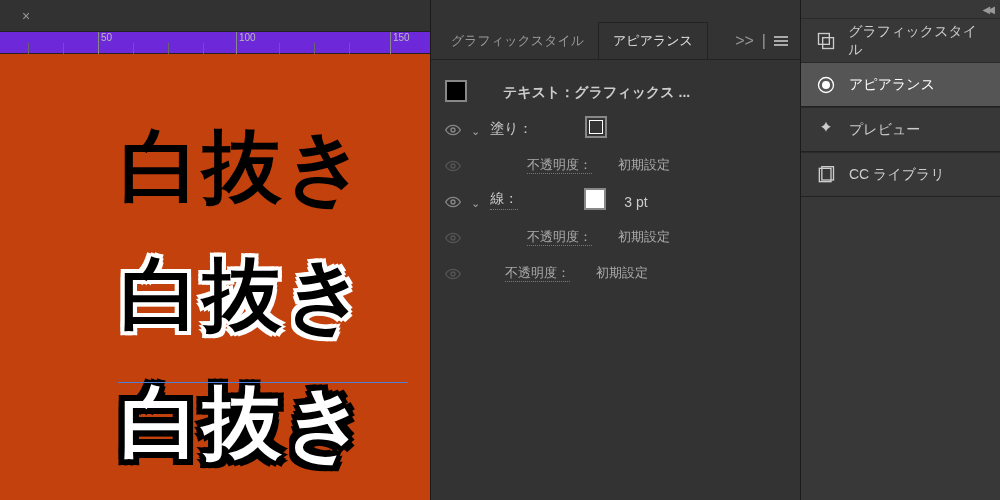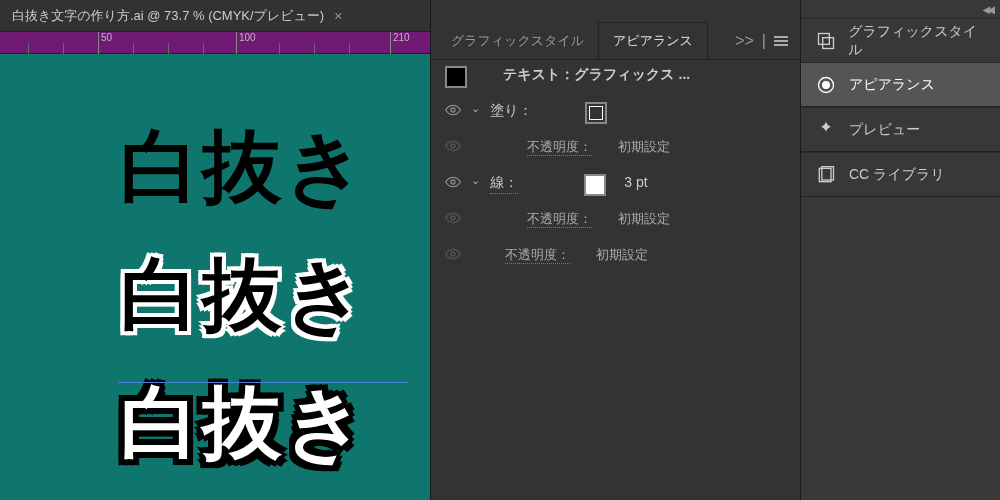--- a/index.html
+++ b/index.html
@@ -2,45 +2,45 @@
 <html><head>
 <meta charset="utf-8">
 <style>
 * { margin: 0; padding: 0; box-sizing: border-box; font-family: "Hiragino Sans", "Meiryo", sans-serif; }
 body { width: 1000px; height: 500px; background: #323232; display: flex; overflow: hidden; }
 
 .canvas-area { width: 430px; height: 500px; background: #323232; position: relative; }
 .doc-tab { height: 32px; display: flex; align-items: center; padding: 0 12px; color: #ccc; font-size: 13px; background: #323232; border-bottom: 1px solid #222; }
 .doc-tab .close { margin-left: 10px; font-size: 14px; color: #999; }
 
-.ruler { height: 22px; background: #701a75; position: relative; border-bottom: 1px solid #222; }
+.ruler { height: 22px; background: #6d28d9; position: relative; border-bottom: 1px solid #222; }
 .ruler .tick { position: absolute; top: 0; height: 22px; border-left: 1px solid #888; color: #bbb; font-size: 10px; padding-left: 2px; line-height: 12px; }
 .ruler .sub { position: absolute; top: 11px; height: 11px; border-left: 1px solid #666; }
 
-.canvas { flex: 1; background: #0f766e; height: 446px; padding: 60px 0 0 120px; position: relative; }
+.canvas { flex: 1; background: #c2410c; height: 446px; padding: 60px 0 0 120px; position: relative; }
 .sample1 { font-size: 80px; font-weight: 900; color: #000; letter-spacing: 2px; }
 .sample2 { font-size: 80px; font-weight: 900; color: #000; letter-spacing: 2px; margin-top: 20px;
   text-shadow: -4px -4px 0 #fff, 4px -4px 0 #fff, -4px 4px 0 #fff, 4px 4px 0 #fff,
                -4px 0 0 #fff, 4px 0 0 #fff, 0 -4px 0 #fff, 0 4px 0 #fff; }
 .baseline { position:absolute; left:118px; top:328px; width:290px; height:1px; background:#4a7ed8; }
 .sample3 { font-size: 80px; font-weight: 900; color: #fff; letter-spacing: 2px; margin-top: 20px;
   text-shadow: -6px -6px 0 #000, 6px -6px 0 #000, -6px 6px 0 #000, 6px 6px 0 #000,
                -6px 0 0 #000, 6px 0 0 #000, 0 -6px 0 #000, 0 6px 0 #000,
                -4px -4px 0 #000, 4px -4px 0 #000, -4px 4px 0 #000, 4px 4px 0 #000; }
 
 .appearance-panel { width: 370px; height: 500px; background: #333; border-left: 1px solid #1a1a1a; }
 .panel-tabs { height: 60px; display: flex; align-items: flex-end; padding: 0 6px; border-bottom: 1px solid #222; position: relative; }
 .panel-tab { padding: 9px 14px; color: #999; font-size: 13px; cursor: pointer; }
 .panel-tab.active { background: #333; color: #e0e0e0; border-top: 1px solid #222; border-left: 1px solid #222; border-right: 1px solid #222; }
 .panel-tabs .more { margin-left: auto; color: #999; display: flex; align-items: center; gap: 8px; padding-bottom: 9px; padding-right: 6px; }
 .menu-icon { display: inline-flex; flex-direction: column; gap: 2px; }
 .menu-icon span { width: 14px; height: 2px; background: #aaa; }
 
 .panel-body { padding: 6px 0; }
-.row { display: flex; align-items: flex-start; height: 36px; padding: 0 14px; color: #ccc; font-size: 14px; gap: 10px; }
+.row { display: flex; align-items: flex-end; height: 36px; padding: 0 14px; color: #ccc; font-size: 14px; gap: 10px; }
 .row.sub { padding-left: 96px; color: #aaa; font-size: 13px; }
 .row.sub2 { padding-left: 74px; color: #aaa; font-size: 13px; }
 .eye { width: 16px; height: 16px; color: #888; display: flex; align-items: center; justify-content: center; }
 .eye svg { width: 16px; height: 16px; }
 .chev { color: #aaa; font-size: 11px; }
 .swatch { width: 22px; height: 22px; border: 2px solid #888; background: #000; }
 .swatch.white { background: #fff; }
 .swatch.hollow { background: #333; box-shadow: inset 0 0 0 2px #333, inset 0 0 0 3px #fff; }
 .link { border-bottom: 1px dotted #777; padding-bottom: 1px; }
 
@@ -51,27 +51,26 @@
 .dock-item.active { background: #555; color: #fff; }
 .dock-item .ic { width: 22px; height: 22px; display: flex; align-items: center; justify-content: center; color: #ccc; }
 .dock-item.active .ic { color: #fff; }
 .dock-divider { height: 1px; background: #222; }
 </style>
 </head>
 <body>
 
 <div class="canvas-area">
   <div class="doc-tab">
-    <span>白抜き文字の作り方.ai @ 73.7 % (CMYK/プレビュー)</span>
     <span class="close">×</span>
   </div>
   <div class="ruler">
     <div class="tick" style="left:98px">50</div>
     <div class="tick" style="left:236px">100</div>
-    <div class="tick" style="left:390px">210</div>
+    <div class="tick" style="left:390px">150</div>
     <div class="sub" style="left:28px"></div>
       <div class="sub" style="left:63px"></div>
     <div class="sub" style="left:133px"></div>
       <div class="sub" style="left:168px"></div>
       <div class="sub" style="left:203px"></div>
     <div class="sub" style="left:279px"></div>
       <div class="sub" style="left:314px"></div>
       <div class="sub" style="left:349px"></div>
   </div>
   <div class="canvas">

